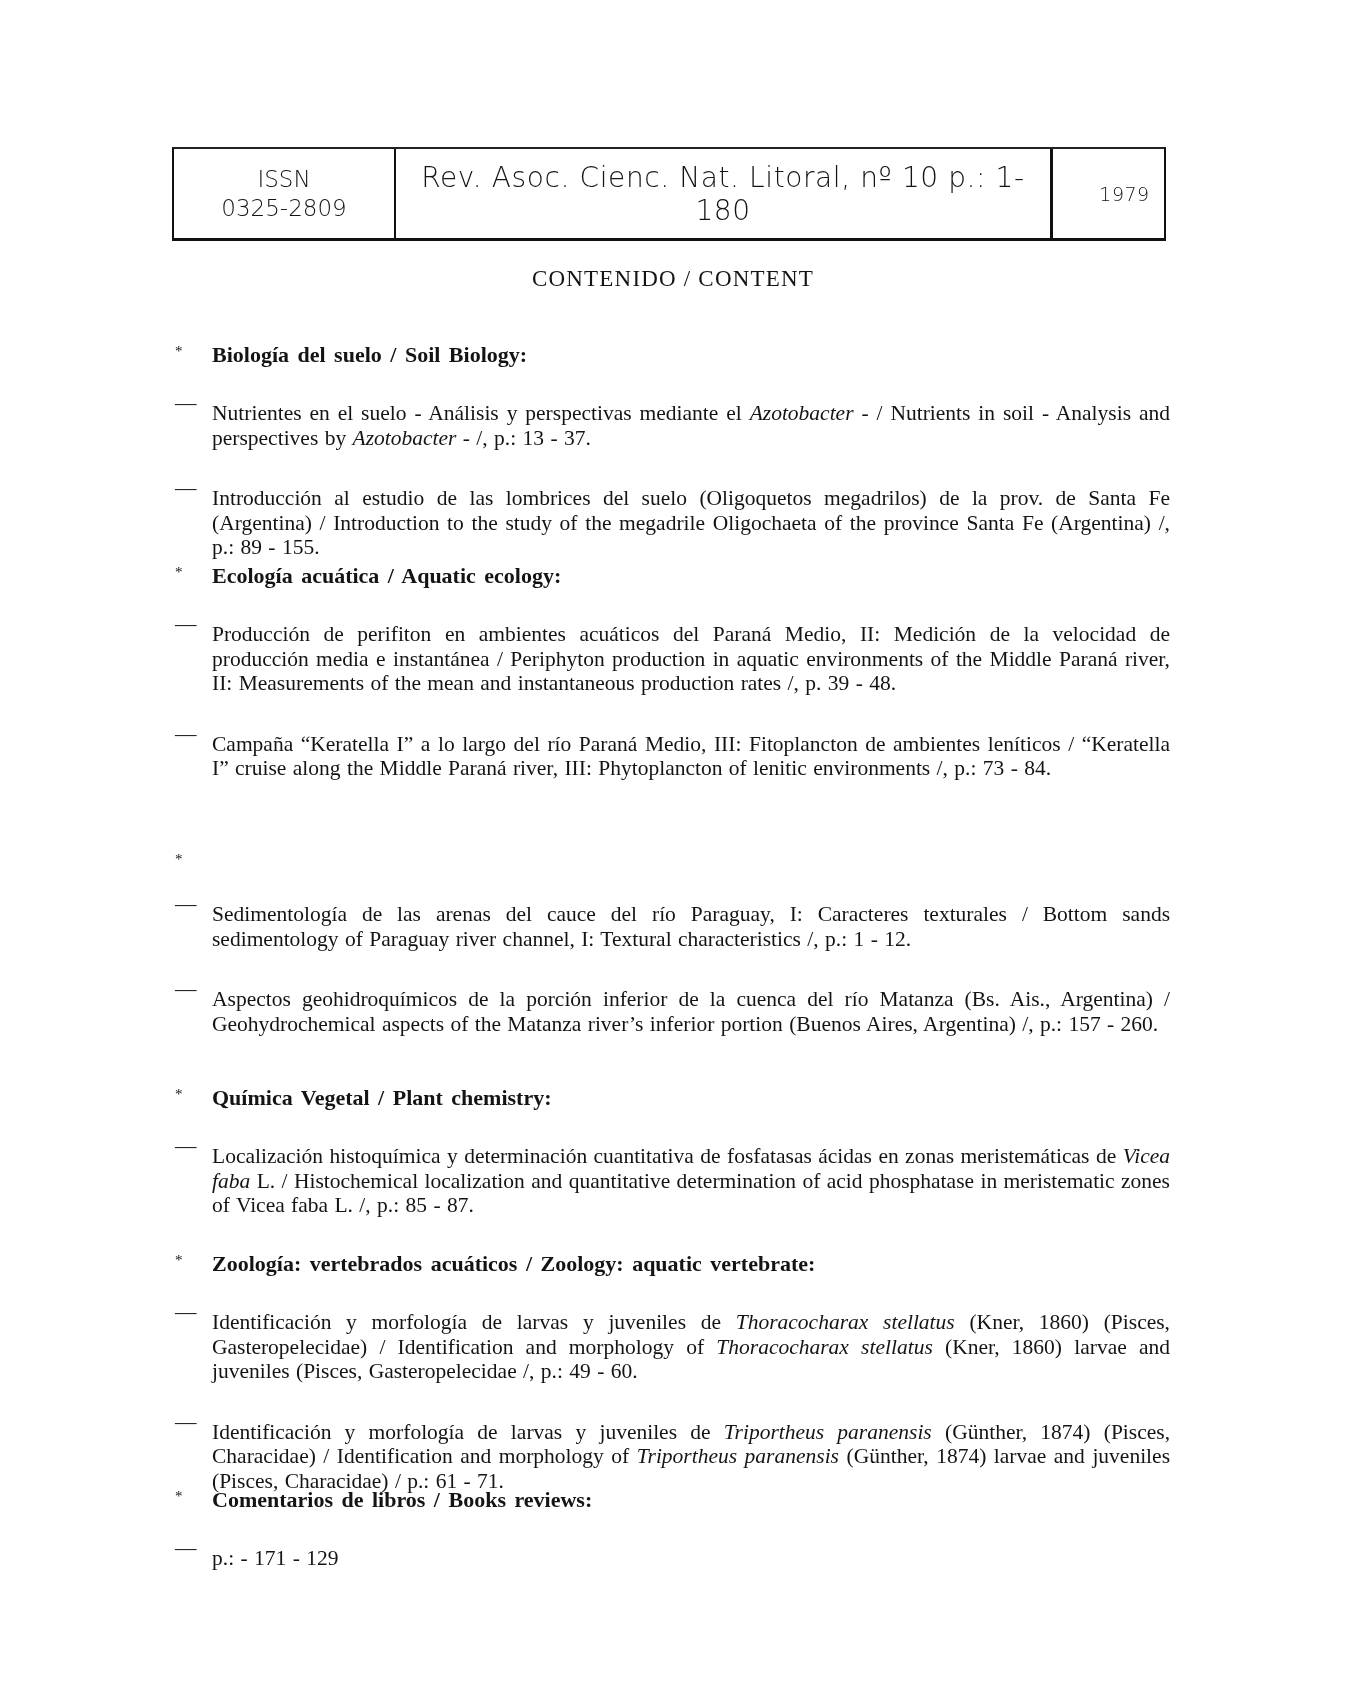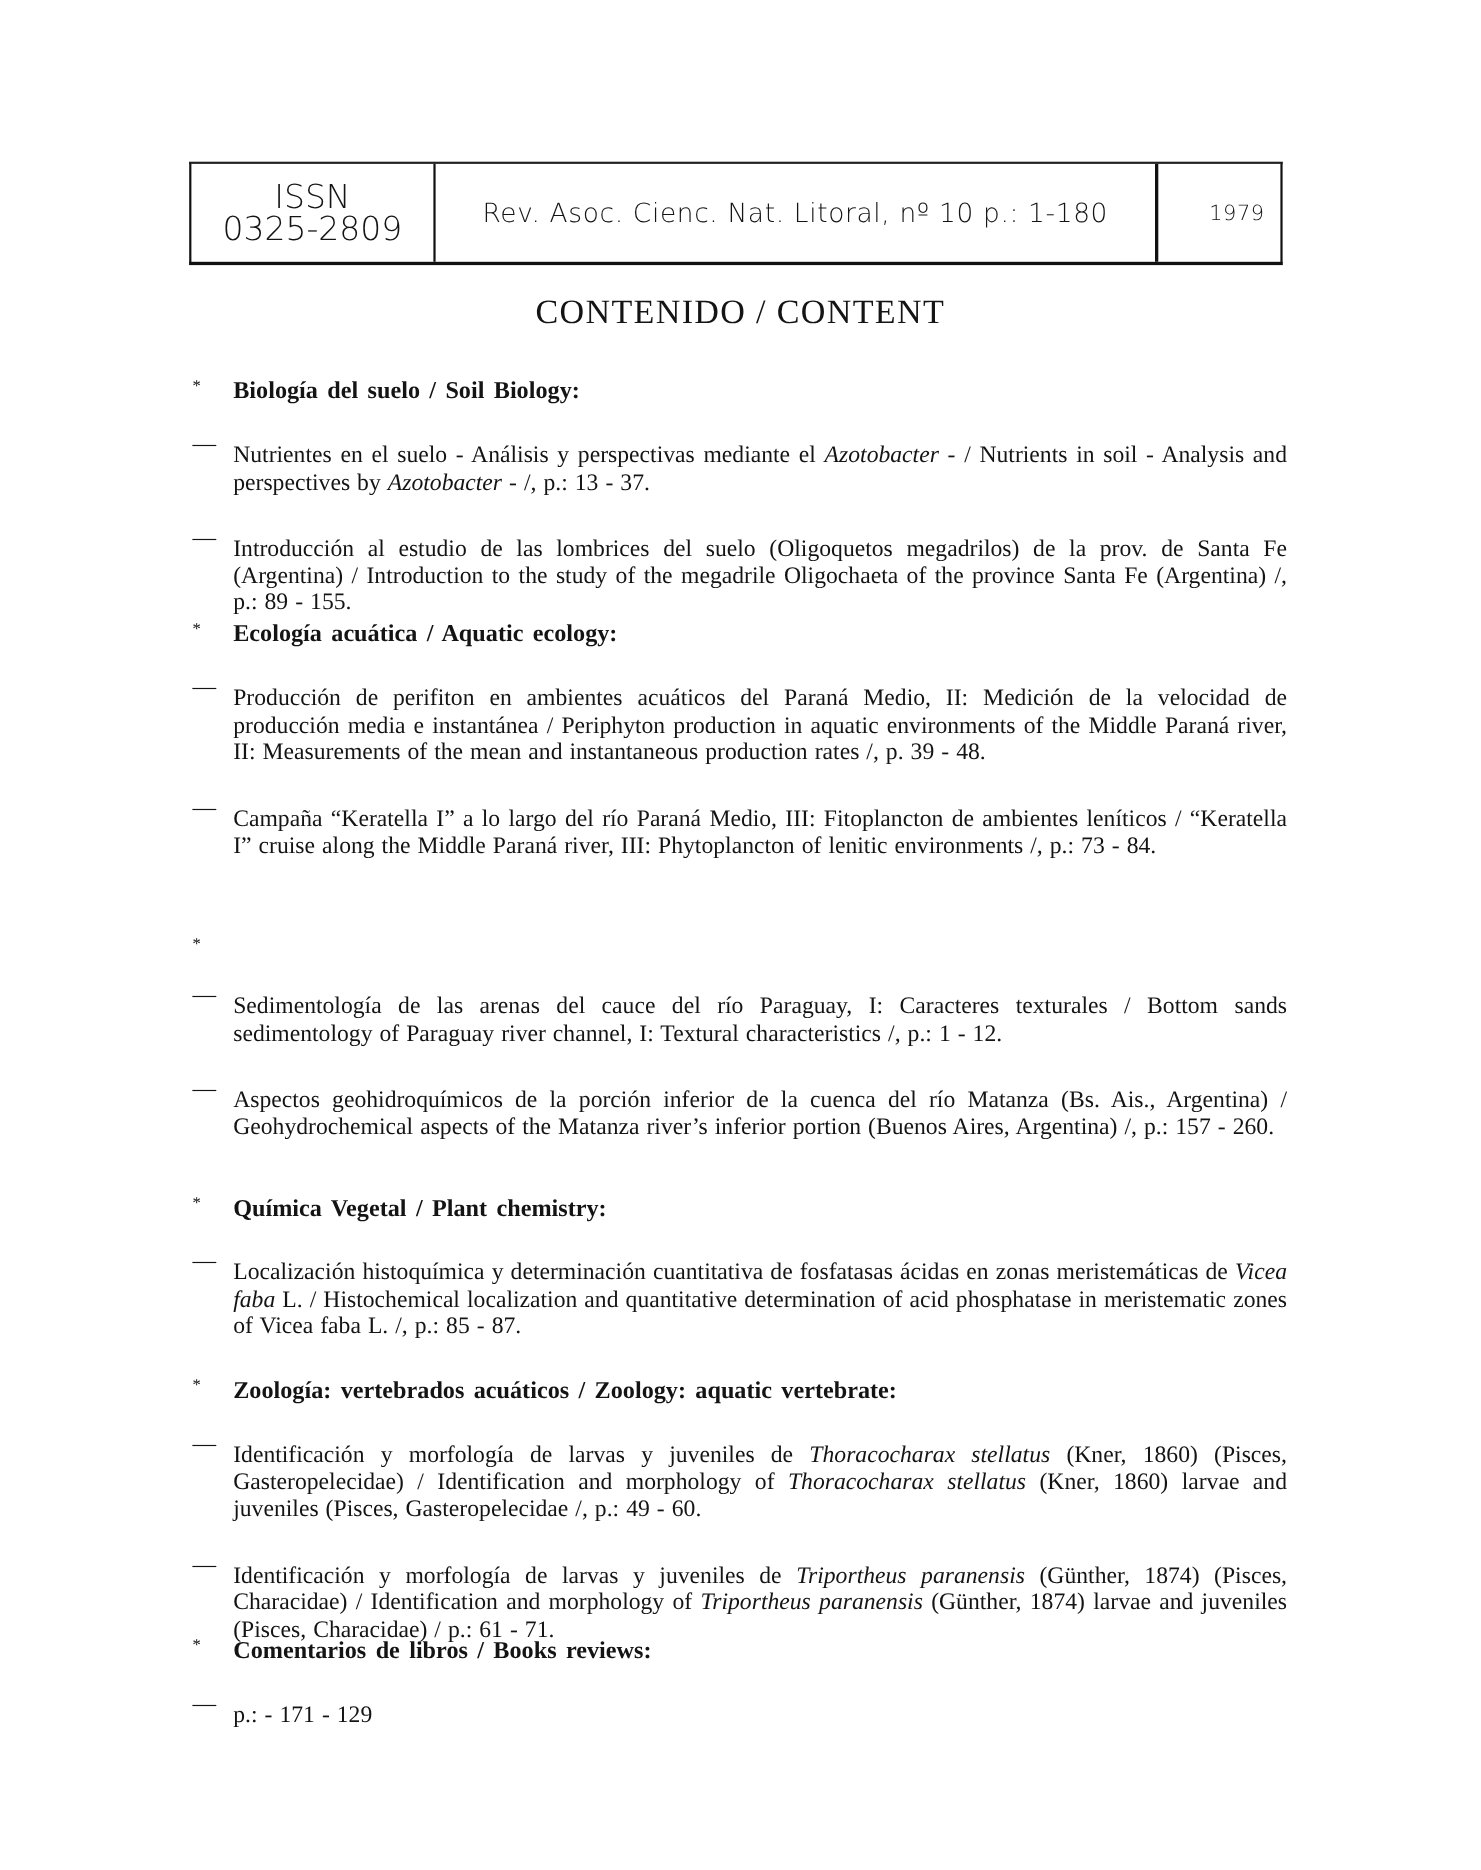--- a/index.html
+++ b/index.html
@@ -8,26 +8,26 @@
     font-family: "Liberation Serif", "DejaVu Serif", serif; color: #141414;
   }
   .hdr-box {
     position: absolute; left: 172px; top: 147px; width: 994px; height: 94px;
     border-left: 2px solid #111; border-right: 2px solid #111;
     border-top: 2px solid #222; border-bottom: 3px solid #111;
     box-sizing: border-box; display: flex;
     font-family: "DejaVu Sans", "Liberation Sans", sans-serif; font-weight: 300;
   }
   .hdr-cell { display: flex; align-items: center; justify-content: center; text-align: center; }
-  .hdr-issn { width: 220px; flex-direction: column; font-size: 30px; line-height: 29px; border-right: 2px solid #111; }
-  .hdr-journal { width: 654px; font-size: 24px; letter-spacing: 0.6px; border-right: 3px solid #111; }
+  .hdr-issn { width: 220px; flex-direction: column; font-size: 23px; line-height: 29px; border-right: 2px solid #111; }
+  .hdr-journal { width: 654px; font-size: 28px; letter-spacing: 0.6px; border-right: 3px solid #111; }
   .hdr-year { flex: 1; font-size: 19px; letter-spacing: 0.5px; padding-left: 32px; }
   .title {
     position: absolute; left: 0; width: 1346px; top: 266px; text-align: center;
-    font-size: 31px; letter-spacing: 1.2px;
+    font-size: 23px; letter-spacing: 1.2px;
   }
   .section { position: absolute; left: 175px; width: 995px; }
   .sec-head { display: flex; font-weight: bold; font-size: 22px; line-height: 25px; word-spacing: 3px; }
   .sec-head .star { width: 37px; font-size: 15px; font-weight: normal; line-height: 18px; }
   .entry { display: flex; font-size: 21.5px; line-height: 24.5px; margin-top: 23px; }
   .entry .dash { width: 37px; flex: none; }
   .entry .txt { flex: 1; text-align: justify; text-align-last: left; word-spacing: 1px; margin-top: 10px; }
   .entry.first { margin-top: 24px; }
   .gap { margin-top: 26px; }
   i { font-style: italic; }

